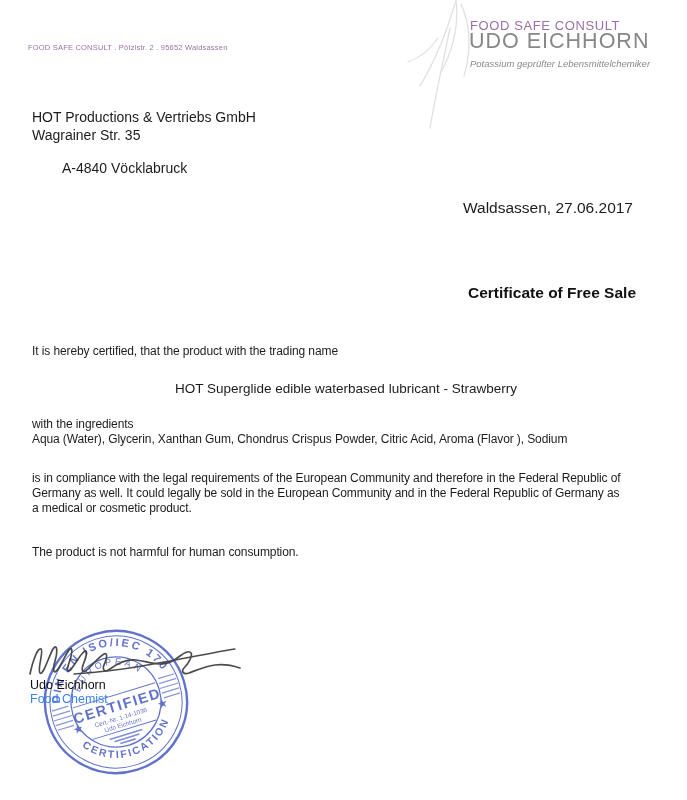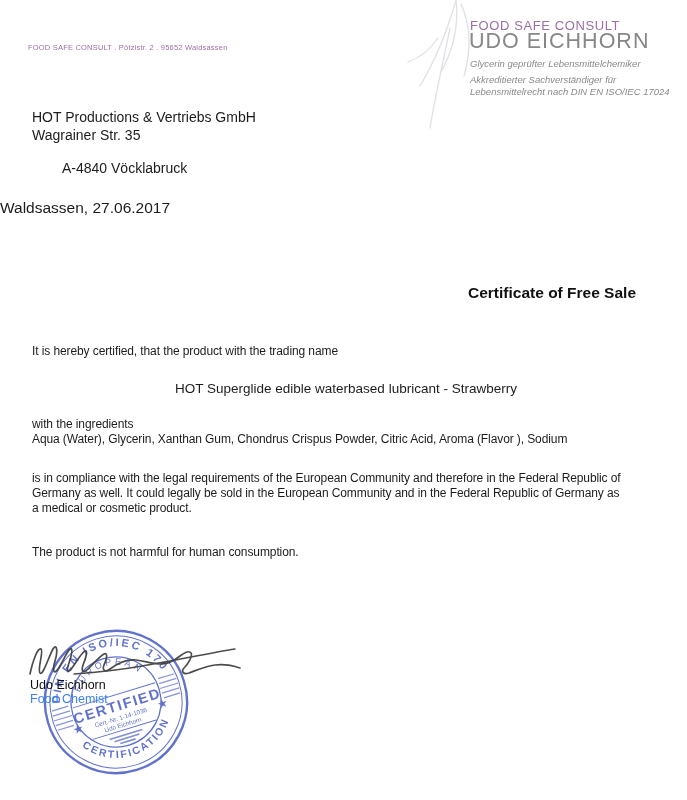--- a/index.html
+++ b/index.html
@@ -44,20 +44,21 @@
   
   .recipient{
     left:32px;top:108px;
     font-size:14px;line-height:18px;color:#1c1c1e;
   }
   .recipient .city{margin-top:15px;margin-left:30px;}
 
   
   .dateline{
     left:0;top:199px;width:633px;
+    text-align:right;
     font-size:15.5px;color:#1c1c1e;
   }
 
   
   .doc-title{
     left:0;top:284px;width:636px;
     text-align:right;
     font-size:15.5px;font-weight:bold;color:#111;
   }
 
@@ -91,25 +92,21 @@
       <path d="M40 38 C32 50 21 58 10 62"></path>
       <path d="M52 28 C46 58 38 92 32 128"></path>
       <path d="M63 4 C72 24 74 48 66 76"></path>
     </g>
   </svg>
 
   <div class="abs sender-line">FOOD SAFE CONSULT . Pötzlstr. 2 . 95652 Waldsassen</div>
 
   <div class="abs lh-brand">FOOD SAFE CONSULT</div>
   <div class="abs lh-name">UDO EICHHORN</div>
-  <div class="abs lh-sub1">Glycerin geprüfter Lebensmittelchemiker</div>
-  <div class="abs lh-sub2">
-    <div>Akkreditierter Sachverständiger für</div>
-    <div>Lebensmittelrecht nach DIN EN ISO/IEC 17024</div>
-  </div>
+  <div class="abs lh-sub1">Potassium geprüfter Lebensmittelchemiker</div>
 
   <div class="abs recipient">
     <div>HOT Productions &amp; Vertriebs GmbH</div>
     <div>Wagrainer Str. 35</div>
     <div class="city">A-4840 Vöcklabruck</div>
   </div>
 
   <div class="abs dateline">Waldsassen, 27.06.2017</div>
 
   <div class="abs doc-title">Certificate of Free Sale</div>

